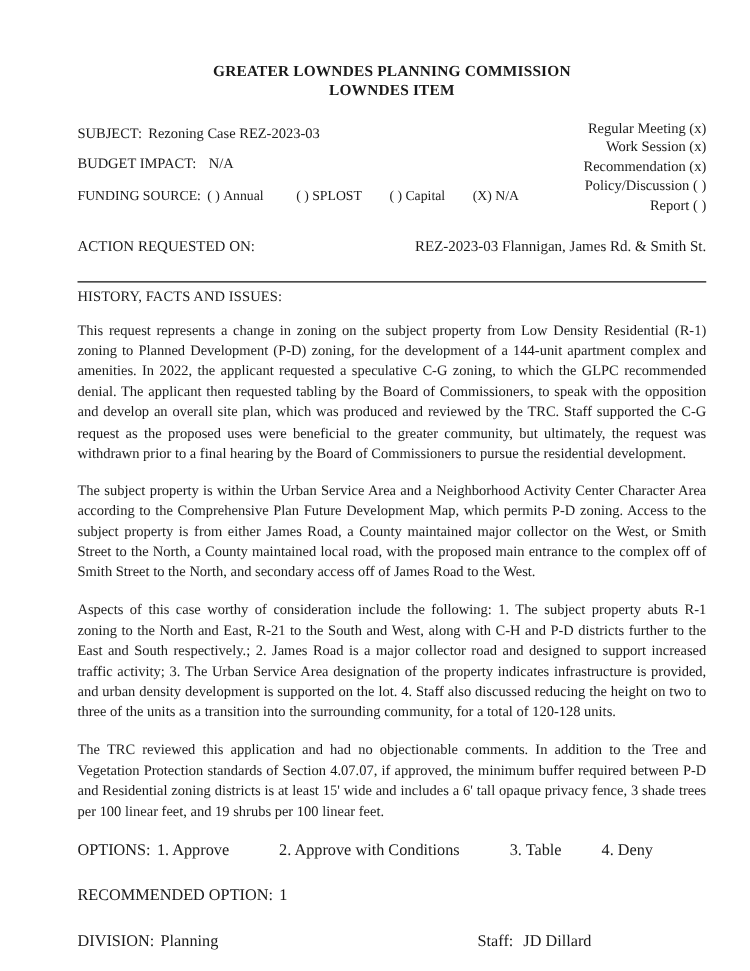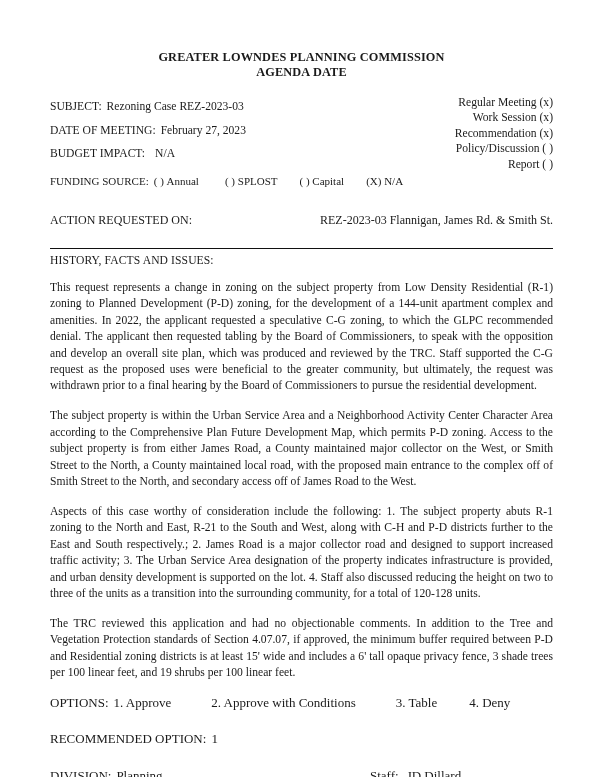--- a/index.html
+++ b/index.html
@@ -10,21 +10,21 @@
   body {
     width: 600px;
     height: 777px;
     font-family: "Liberation Serif", "DejaVu Serif", serif;
     color: #1a1a1a;
     position: relative;
     overflow: hidden;
   }
   .page {
     position: absolute;
-    left: 0; top: 0;
+    left: 12px; top: 0;
     width: 588px;
     height: 777px;
     padding: 0;
   }
   .content {
     position: absolute;
     left: 50px;
     top: 0;
     width: 503px;
   }
@@ -150,41 +150,38 @@
   .staff-gap { display: inline-block; width: 8px; }
 </style>
 </head>
 <body>
 
 <div class="page">
   <div class="content">
 
     <div class="title-block">
       <span class="title-line">GREATER LOWNDES PLANNING COMMISSION</span>
-      <span class="title-line">AGENDA DATE</span>
+      <span class="title-line">LOWNDES ITEM</span>
     </div>
 
     <div class="header-area">
 
       <div class="meeting-types">
         <div>Regular Meeting (x)</div>
         <div>Work Session (x)</div>
         <div>Recommendation (x)</div>
         <div>Policy/Discussion ( )</div>
         <div>Report ( )</div>
       </div>
 
       <div class="hdr-left">
         <div class="hdr-row">
           <span class="lbl">SUBJECT:</span><span class="gap-sm"></span><span class="val">Rezoning Case REZ-2023-03</span>
         </div>
         <div class="hdr-row">
-          <span class="lbl">DATE OF MEETING:</span><span class="gap-sm"></span><span class="val">February 27, 2023</span>
-        </div>
-        <div class="hdr-row">
           <span class="lbl">BUDGET IMPACT:</span><span class="fs-lead"></span><span class="val">N/A</span>
         </div>
       </div>
 
       <div class="funding-row">
         <span class="lbl">FUNDING SOURCE:</span><span class="gap-sm"></span><span class="fs-opt"><span>( )</span>&nbsp;<span>Annual</span></span><span class="fs-sp1"></span><span class="fs-opt"><span>( )</span>&nbsp;<span>SPLOST</span></span><span class="fs-sp2"></span><span class="fs-opt"><span>( )</span>&nbsp;<span>Capital</span></span><span class="fs-sp3"></span><span class="fs-opt"><span>(X)</span>&nbsp;<span>N/A</span></span>
       </div>
     </div>
 
     <div class="action-row">

